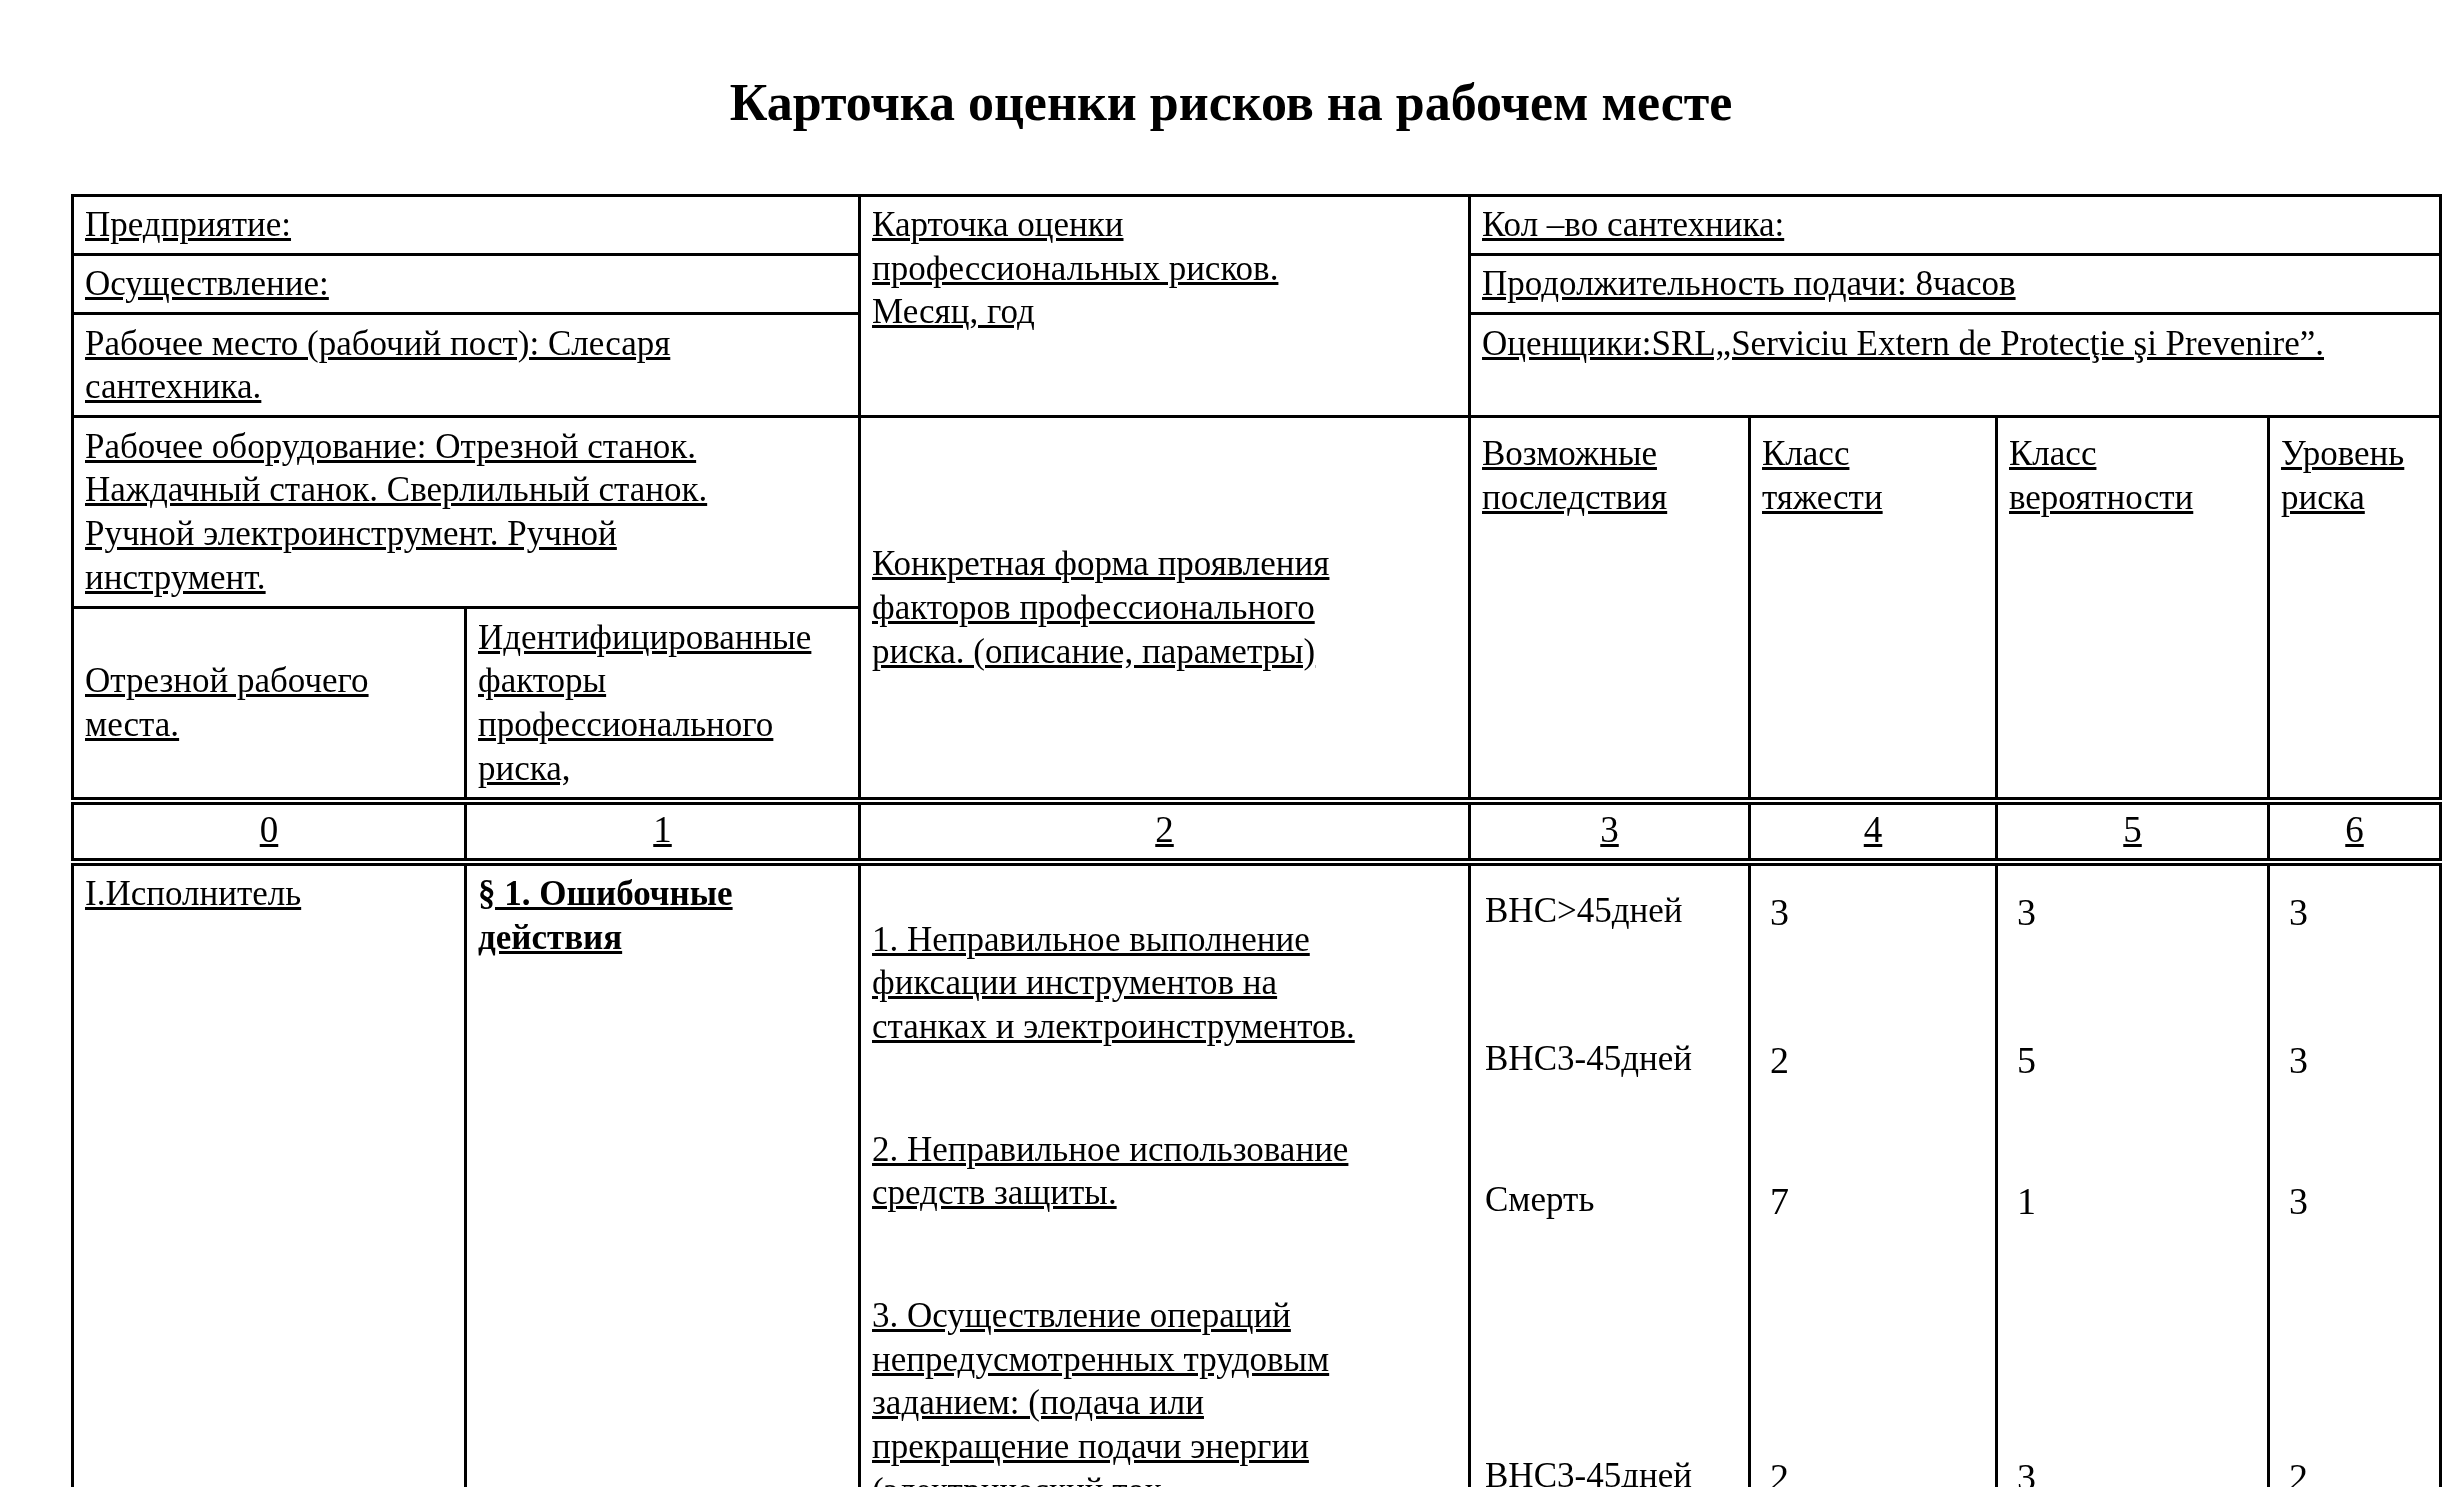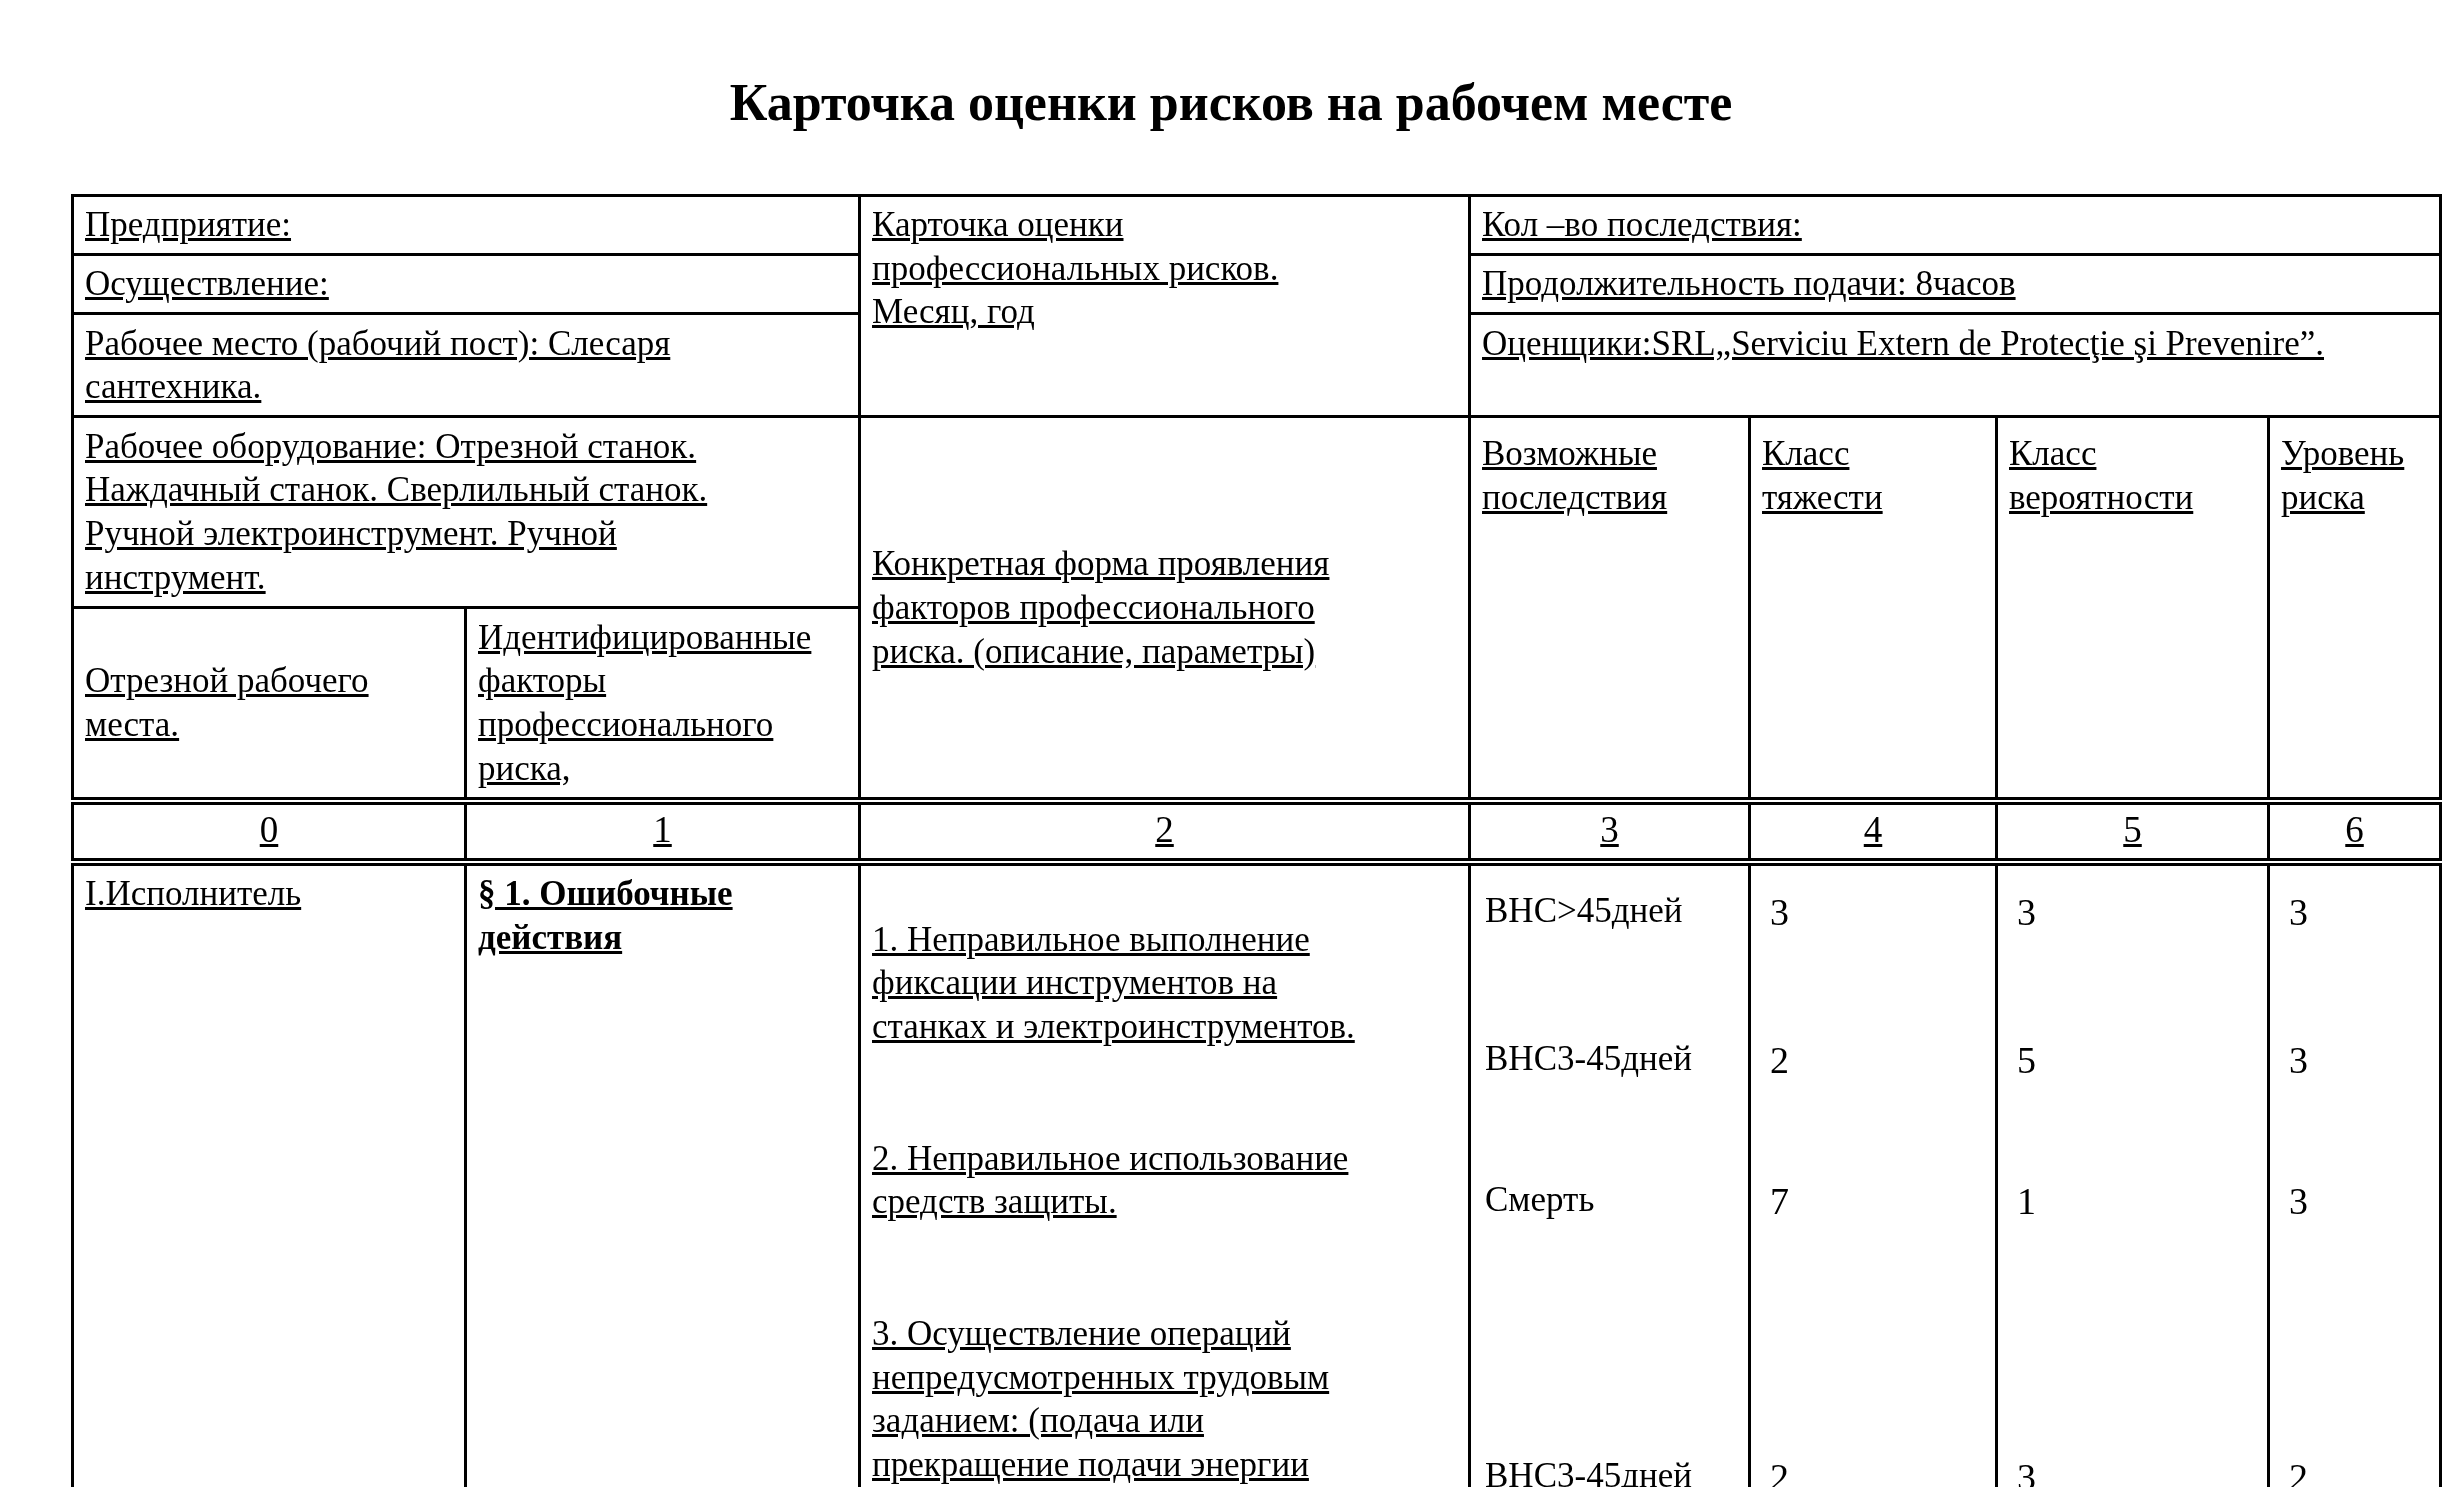--- a/index.html
+++ b/index.html
@@ -28,21 +28,21 @@
   .rF td{
     height:61px;border-top:8.7px double #000;border-bottom:8.7px double #000;
     text-align:center;font-size:37px;line-height:1.1;padding:4.7px 0;
   }
   .rG td{height:674px}
   .mid{vertical-align:middle;}
   .hdr{padding-top:14px;}
   .bold{font-weight:bold;}
   .items-cell{padding-top:7.9px;}
   .items-cell p{margin:0;}
-  .items-cell p + p{margin-top:44px;}
+  .items-cell p + p{margin-top:35px;}
   .abs-cell{position:relative;padding:0;}
   .abs-cell .e{position:absolute;left:14px;right:4.7px;line-height:1.2;}
   .abs-cell.num .e{left:19px;font-size:38px;}
   .e1{top:24px}.e2{top:172px}.e3{top:313px}.e4{top:589px}
 </style>
 </head>
 <body>
 
 <h1>Карточка оценки рисков на рабочем месте</h1>
 
@@ -56,21 +56,21 @@
       <col style="width:272px">
     <col style="width:172px">
   </colgroup>
 
   <tbody>
       <tr class="rA">
     <td colspan="2">Предприятие:</td>
     <td rowspan="3">Карточка оценки
 профессиональных рисков.
 Месяц,  год</td>
-    <td colspan="4">Кол –во последствия:</td>
+    <td colspan="4">Кол –во сантехника:</td>
   </tr>
 
   <tr class="rB">
     <td colspan="2">Осуществление:</td>
     <td colspan="4">Продолжительность подачи: 8часов</td>
   </tr>
 
   <tr class="rC">
     <td colspan="2">Рабочее место (рабочий пост):  Слесаря
 сантехника.</td>

